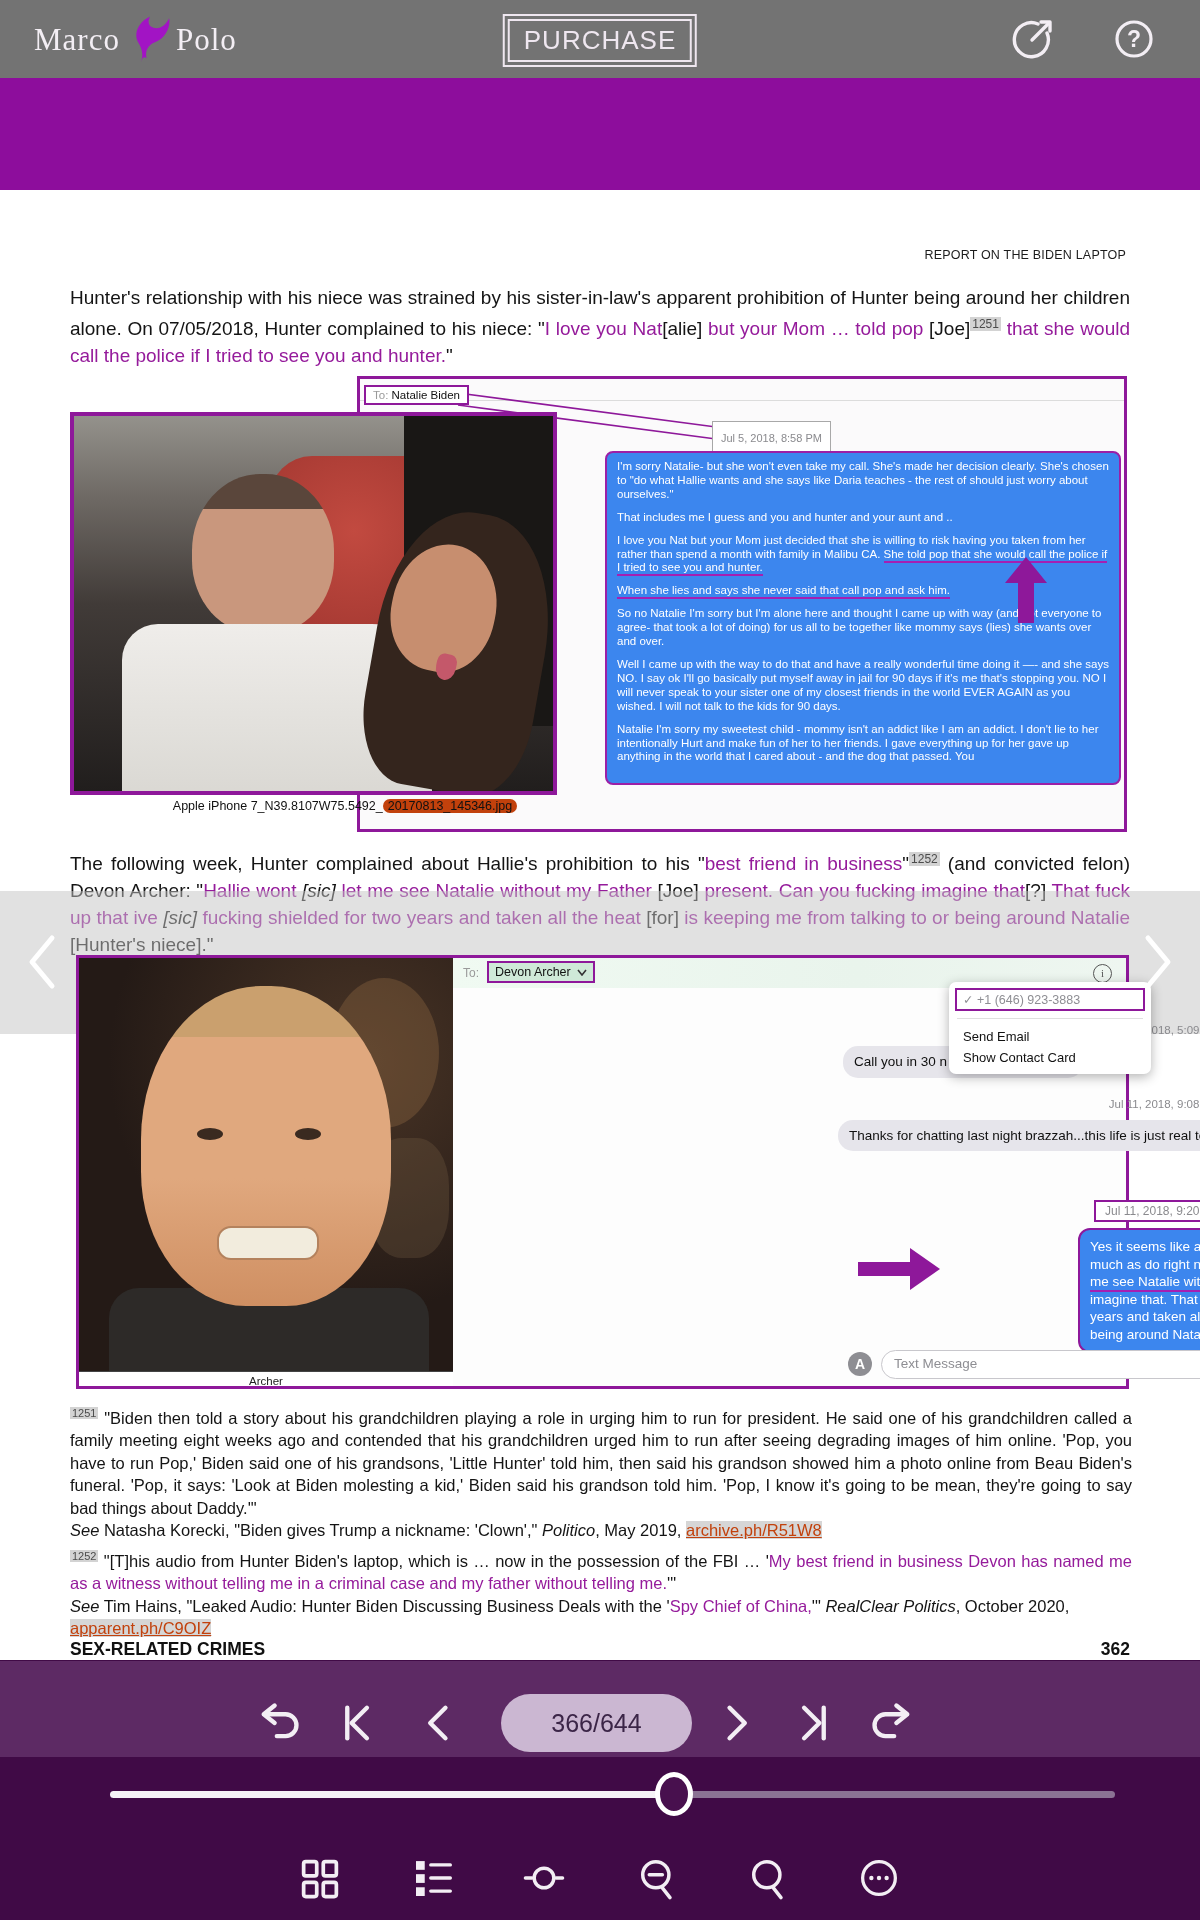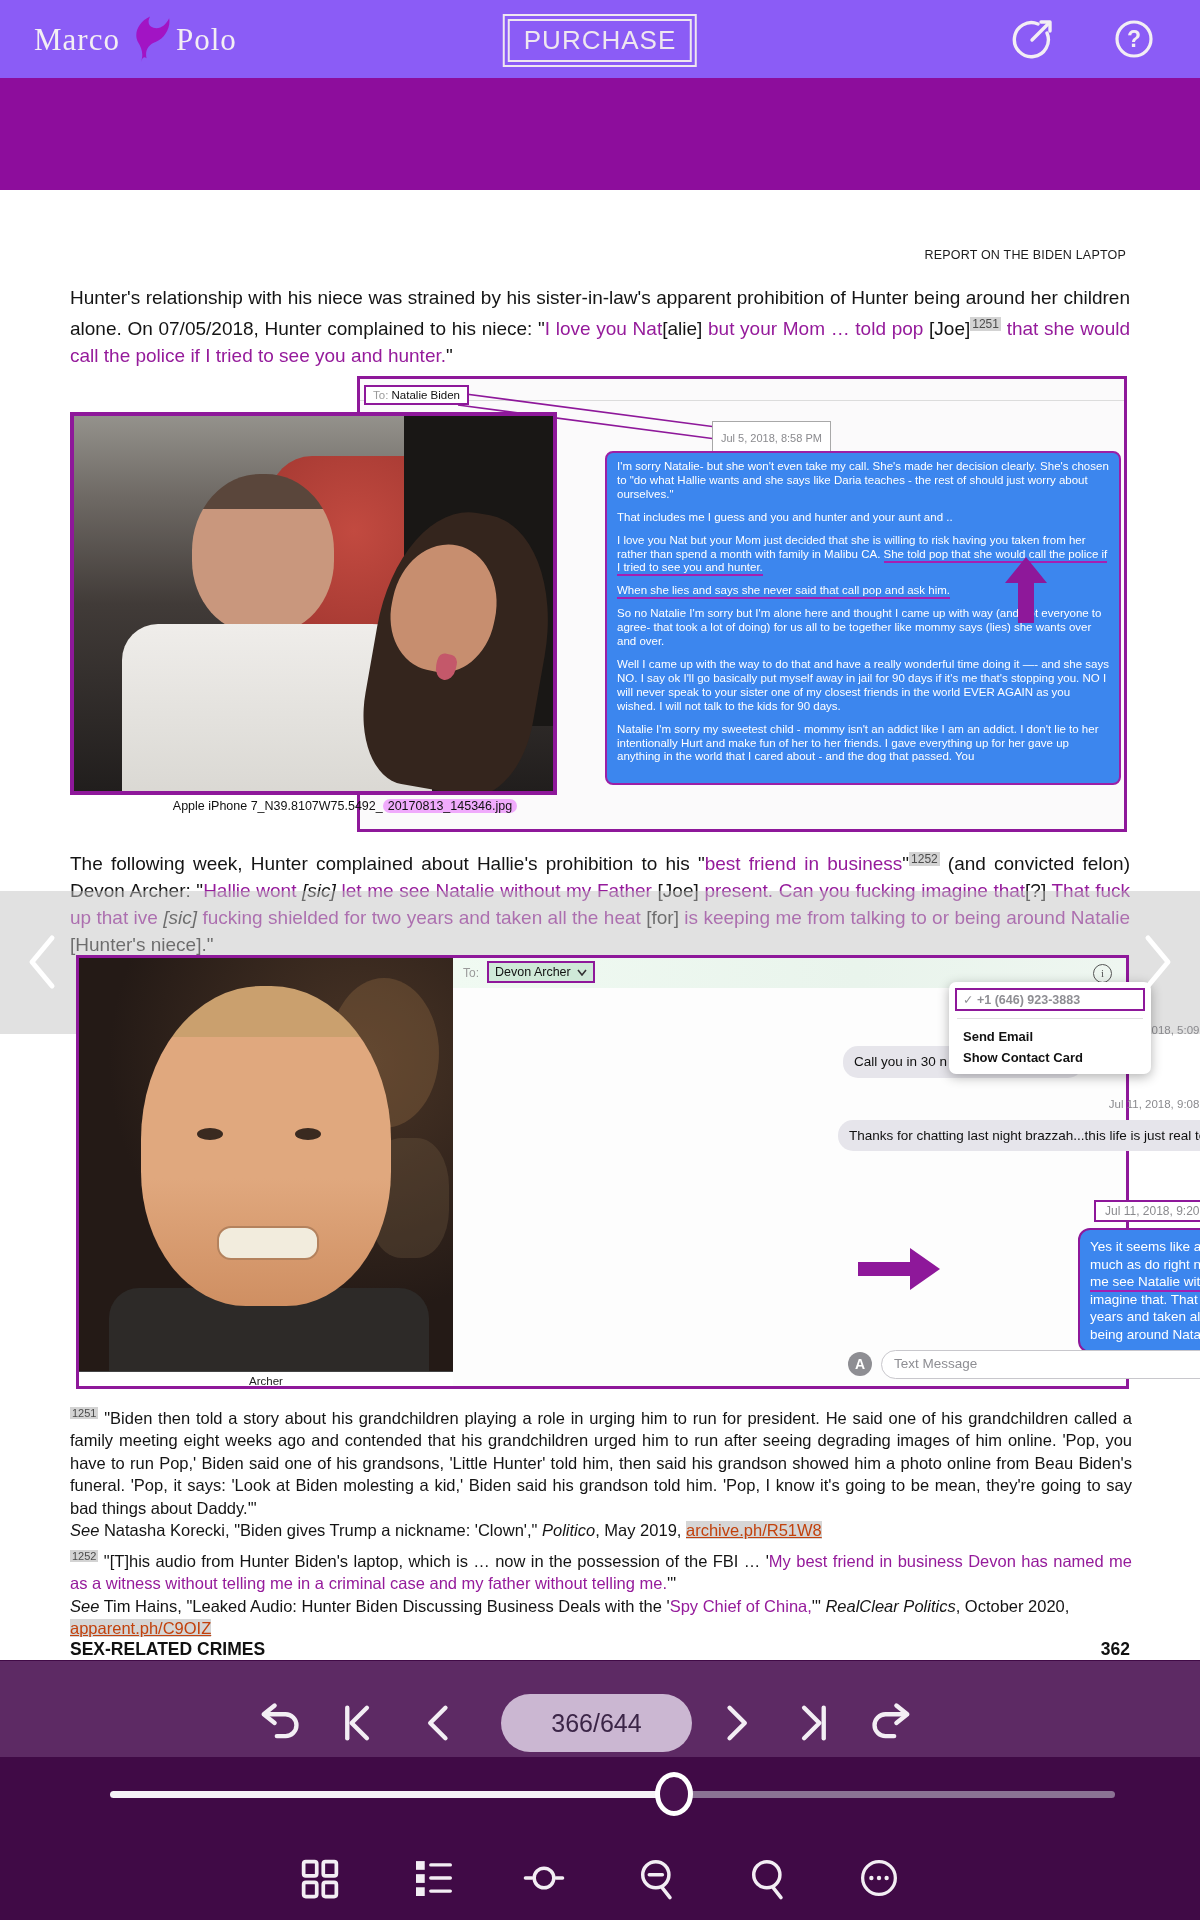--- a/index.html
+++ b/index.html
@@ -1,41 +1,41 @@
 <!DOCTYPE html>
 <html><head>
 <meta charset="utf-8">
 <style>
   html,body{margin:0;padding:0;background:#fff;}
   body{font-family:"Liberation Sans","DejaVu Sans",sans-serif;}
   .screen{position:relative;width:1200px;height:1920px;overflow:hidden;background:#fff;}
   .abs{position:absolute;}
   
-  .topbar{left:0;top:0;width:1200px;height:78px;background:#8b5cf6;}
+  .topbar{left:0;top:0;width:1200px;height:78px;background:#737373;}
   .brand{left:34px;top:16px;height:48px;display:flex;align-items:center;color:#f3eef4;
          font-family:"Liberation Serif","DejaVu Serif",serif;font-size:31px;}
   .brand .word{letter-spacing:1px;}
   .dolphin{margin:0 6px 0 10px;}
   .purchase{left:50%;top:19px;transform:translateX(-50%);border:2px solid #efe7f0;outline:2px solid #efe7f0;
         outline-offset:3px;color:#efe7f0;background:transparent;font-family:"Liberation Sans",sans-serif;
         font-size:26px;letter-spacing:1px;padding:4px 14px;font-weight:400;cursor:pointer;}
   .topicon{top:15px;width:48px;height:48px;cursor:pointer;}
   
   .band{left:0;top:78px;width:1200px;height:112px;background:#8d0d9c;}
   
   .page{left:0;top:190px;width:1200px;height:1470px;background:#ffffff;}
   .report-hdr{top:248px;right:74px;font-size:12.5px;font-weight:normal;color:#1c1c1c;letter-spacing:.2px;}
   .para{left:70px;width:1060px;font-size:19px;line-height:27px;color:#141414;text-align:justify;}
   .s-purple{color:#951b9b;}
   .s-it{font-style:italic;}
   .s-sup{vertical-align:super;font-size:12px;background:#d3d3d3;color:#4c4c4c;padding:0 2px;}
   .s-supfn{vertical-align:super;font-size:11px;background:#d3d3d3;color:#4c4c4c;padding:0 2px;}
   .s-link{background:#d6d6d6;text-decoration:underline;color:#c2410c;margin-top:23px;}
   .s-ul{border-bottom:2px solid #a51fb2;padding-bottom:1px;}
-  .s-graybg{background:#f0abfc;border-radius:9px;padding:0 5px;}
+  .s-graybg{background:#c2410c;border-radius:9px;padding:0 5px;}
   
   .shot1{left:357px;top:376px;width:770px;height:456px;border:3px solid #8e189a;background:#fbfafb;z-index:2;box-sizing:border-box;}
   .shot1 .divider{position:absolute;left:0;top:21px;width:100%;height:1px;background:#dcdcdc;}
   .tobox1{position:absolute;left:4px;top:6px;border:2px solid #8e189a;background:#fff;padding:2px 7px;font-size:11.5px;white-space:nowrap;}
   .tsbox1{position:absolute;left:352px;top:42px;border:1.5px solid #a8a8a8;background:#fff;color:#8a8a8e;
           font-size:11px;padding:10px 8px;white-space:nowrap;}
   .bluebig{position:absolute;left:245px;top:72px;width:516px;height:334px;background:#3c86ee;border:2px solid #9c1fa6;
            border-radius:8px;padding:7px 10px;box-sizing:border-box;color:#fff;font-size:11.5px;line-height:13.9px;}
   .bluebig p{margin:0 0 9px 0;}
   .graytext{color:#9a9a9a;}
@@ -54,21 +54,21 @@
           text-align:center;font-size:11.5px;color:#222;padding-top:3px;}
   .panel2{position:absolute;left:374px;top:0;right:0;bottom:0;background:#fdfdfd;}
   .hdr2{position:absolute;left:0;top:0;width:100%;height:30px;background:linear-gradient(90deg,#f0faf2,#e9f4ec 60%,#eef6f0);}
   .to2{position:absolute;left:10px;top:8px;color:#9a9a9a;font-size:12px;}
   .chip2{position:absolute;left:34px;top:3px;background:#cfe9d8;border:2px solid #8e189a;font-size:12.5px;color:#111;
          padding:2px 6px;white-space:nowrap;}
   .info2{position:absolute;right:14px;top:6px;width:17px;height:17px;border:1.5px solid #555;border-radius:50%;
          color:#555;font-size:11px;text-align:center;line-height:17px;font-family:"Liberation Serif",serif;}
   .sentas{position:absolute;right:16px;top:38px;color:#8a8a8e;font-size:12px;}
   .menu2{position:absolute;left:496px;top:24px;width:190px;background:#fff;border-radius:7px;
-         box-shadow:0 3px 12px rgba(0,0,0,.3);padding:6px;z-index:3;font-weight:bold;}
+         box-shadow:0 3px 12px rgba(0,0,0,.3);padding:6px;z-index:3;}
   .menu-phone{border:2px solid #8e189a;padding:2px 6px;color:#8e8e93;font-size:12.5px;white-space:nowrap;}
   .menu-div{height:1px;background:#e0e0e0;margin:7px 2px;}
   .menu-item{font-size:13px;color:#111;padding:3px 8px;}
   .ts-gray{position:absolute;width:220px;text-align:center;color:#8a8a8e;font-size:11.5px;}
   .gbubble{position:absolute;background:#e6e5eb;color:#101010;border-radius:15px;font-size:13.5px;line-height:17px;padding:7px 11px;box-sizing:border-box;}
   .ts-box3{position:absolute;border:2px solid #8e189a;color:#8a8a8e;font-size:12px;padding:2px 9px;background:#fff;white-space:nowrap;}
   .bbubble2{position:absolute;left:625px;top:270px;width:404px;background:#3c86ee;border:2px solid #8e189a;border-radius:12px;
             color:#fff;font-size:13.5px;line-height:17.5px;padding:8px 10px;box-sizing:border-box;}
   .appcircle{position:absolute;left:395px;top:394px;width:24px;height:24px;border-radius:50%;background:#8e8e93;color:#fff;
              font-size:14px;font-weight:bold;text-align:center;line-height:24px;}

